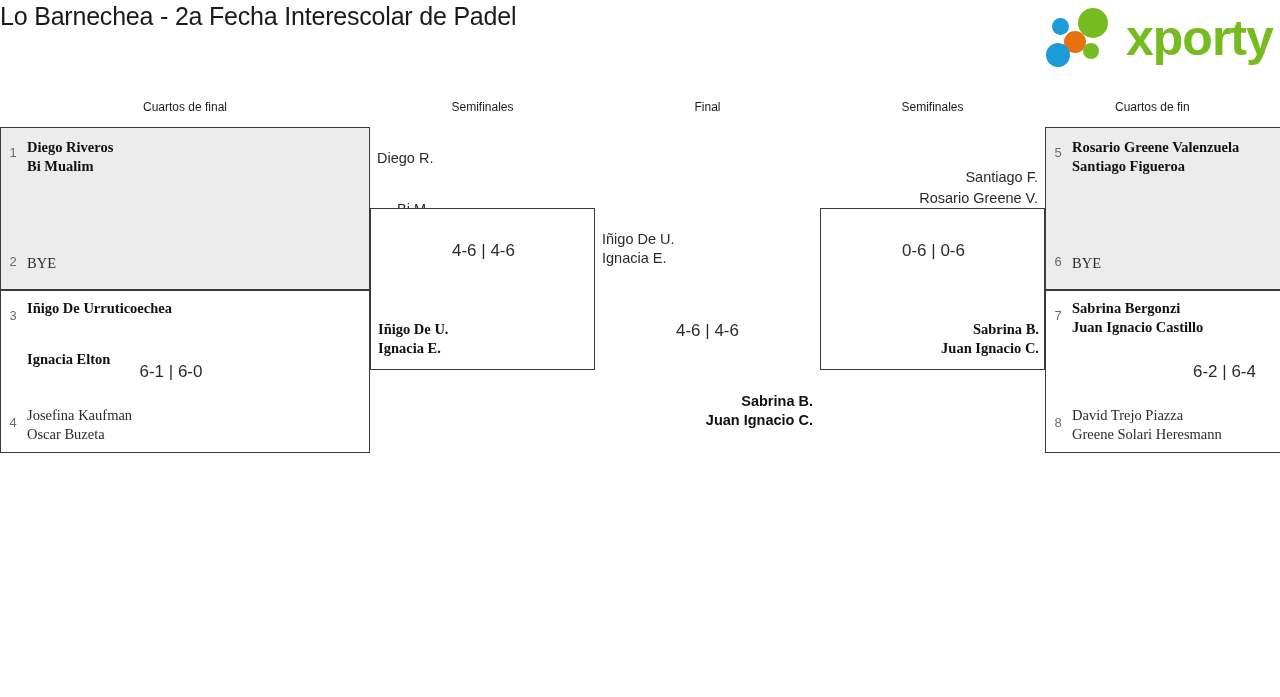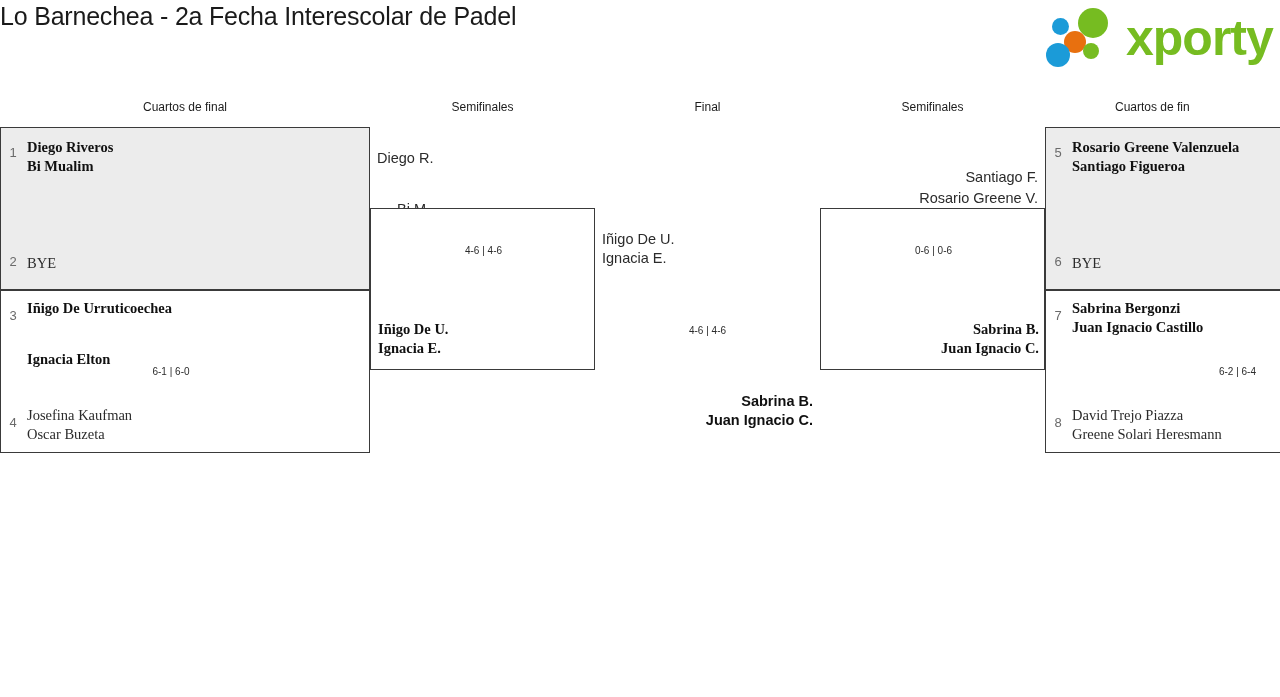--- a/index.html
+++ b/index.html
@@ -53,21 +53,21 @@
     position: absolute;
     font-size: 14.5px; line-height: 19px; color: #2b2b2b;
     white-space: nowrap;
     font-family: Liberation Serif, serif;
   }
   .names.win { font-weight: 700; color: #101010; }
   .names.right { text-align: right; }
 
   .score {
     position: absolute;
-    font-size: 10px; line-height: 19px; color: #2b2b2b;
+    font-size: 17px; line-height: 19px; color: #2b2b2b;
     white-space: nowrap;
   }
   .score.center { text-align: center; }
   .score.right   { text-align: right; }
 
   
   .float-names {
     position: absolute;
     font-size: 14.5px; line-height: 19px; color: #2b2b2b;
     white-space: nowrap;

